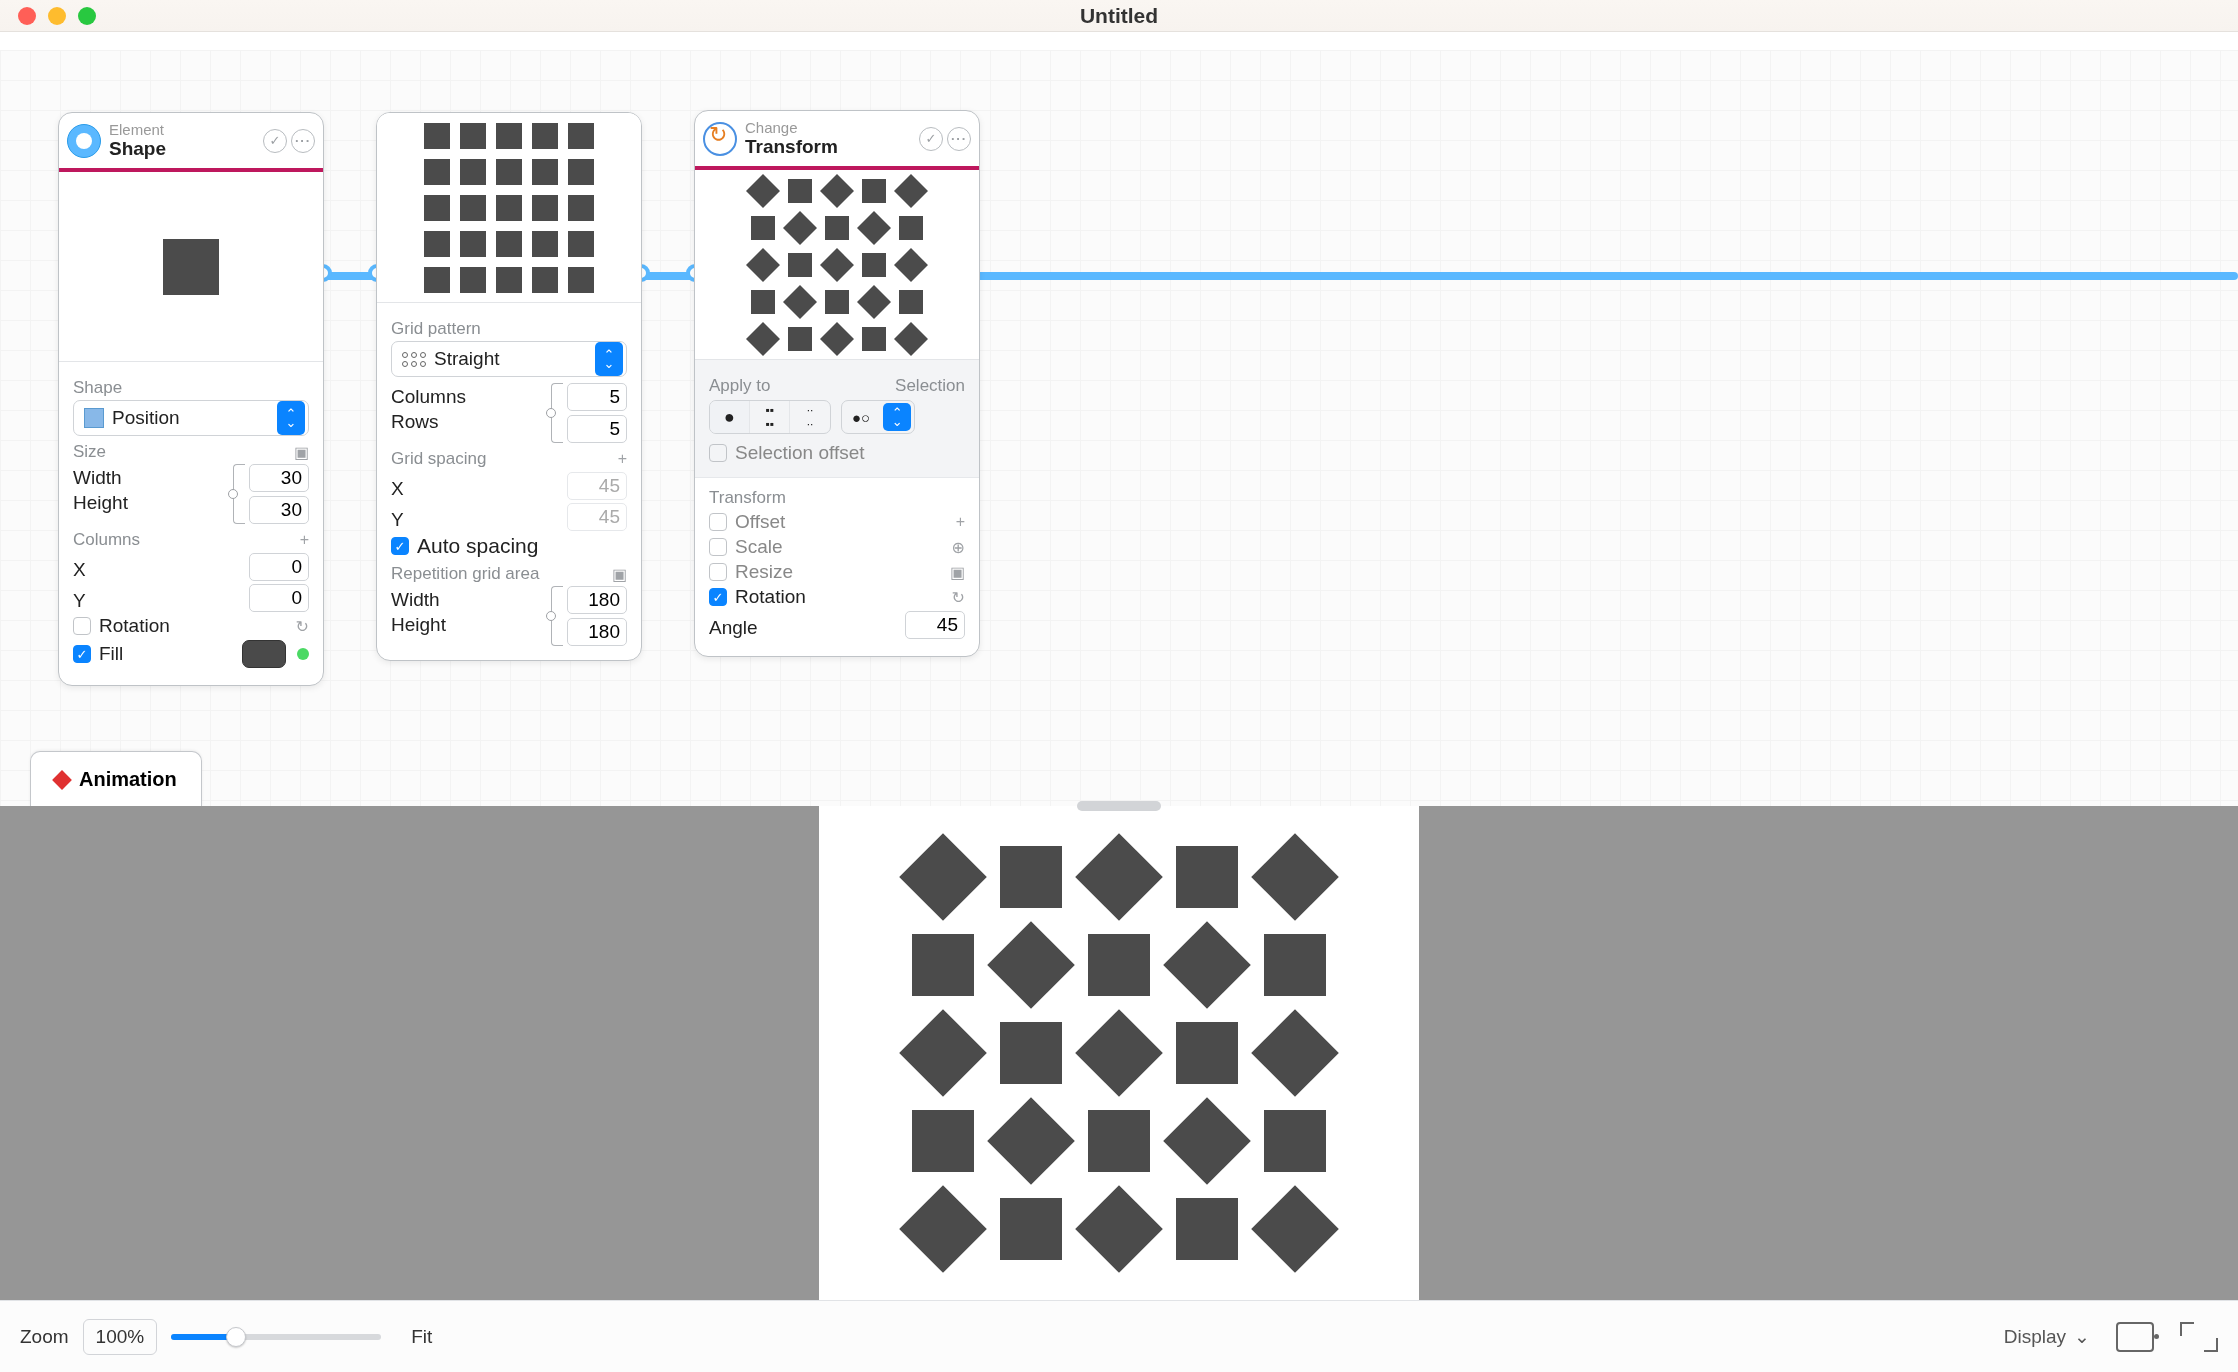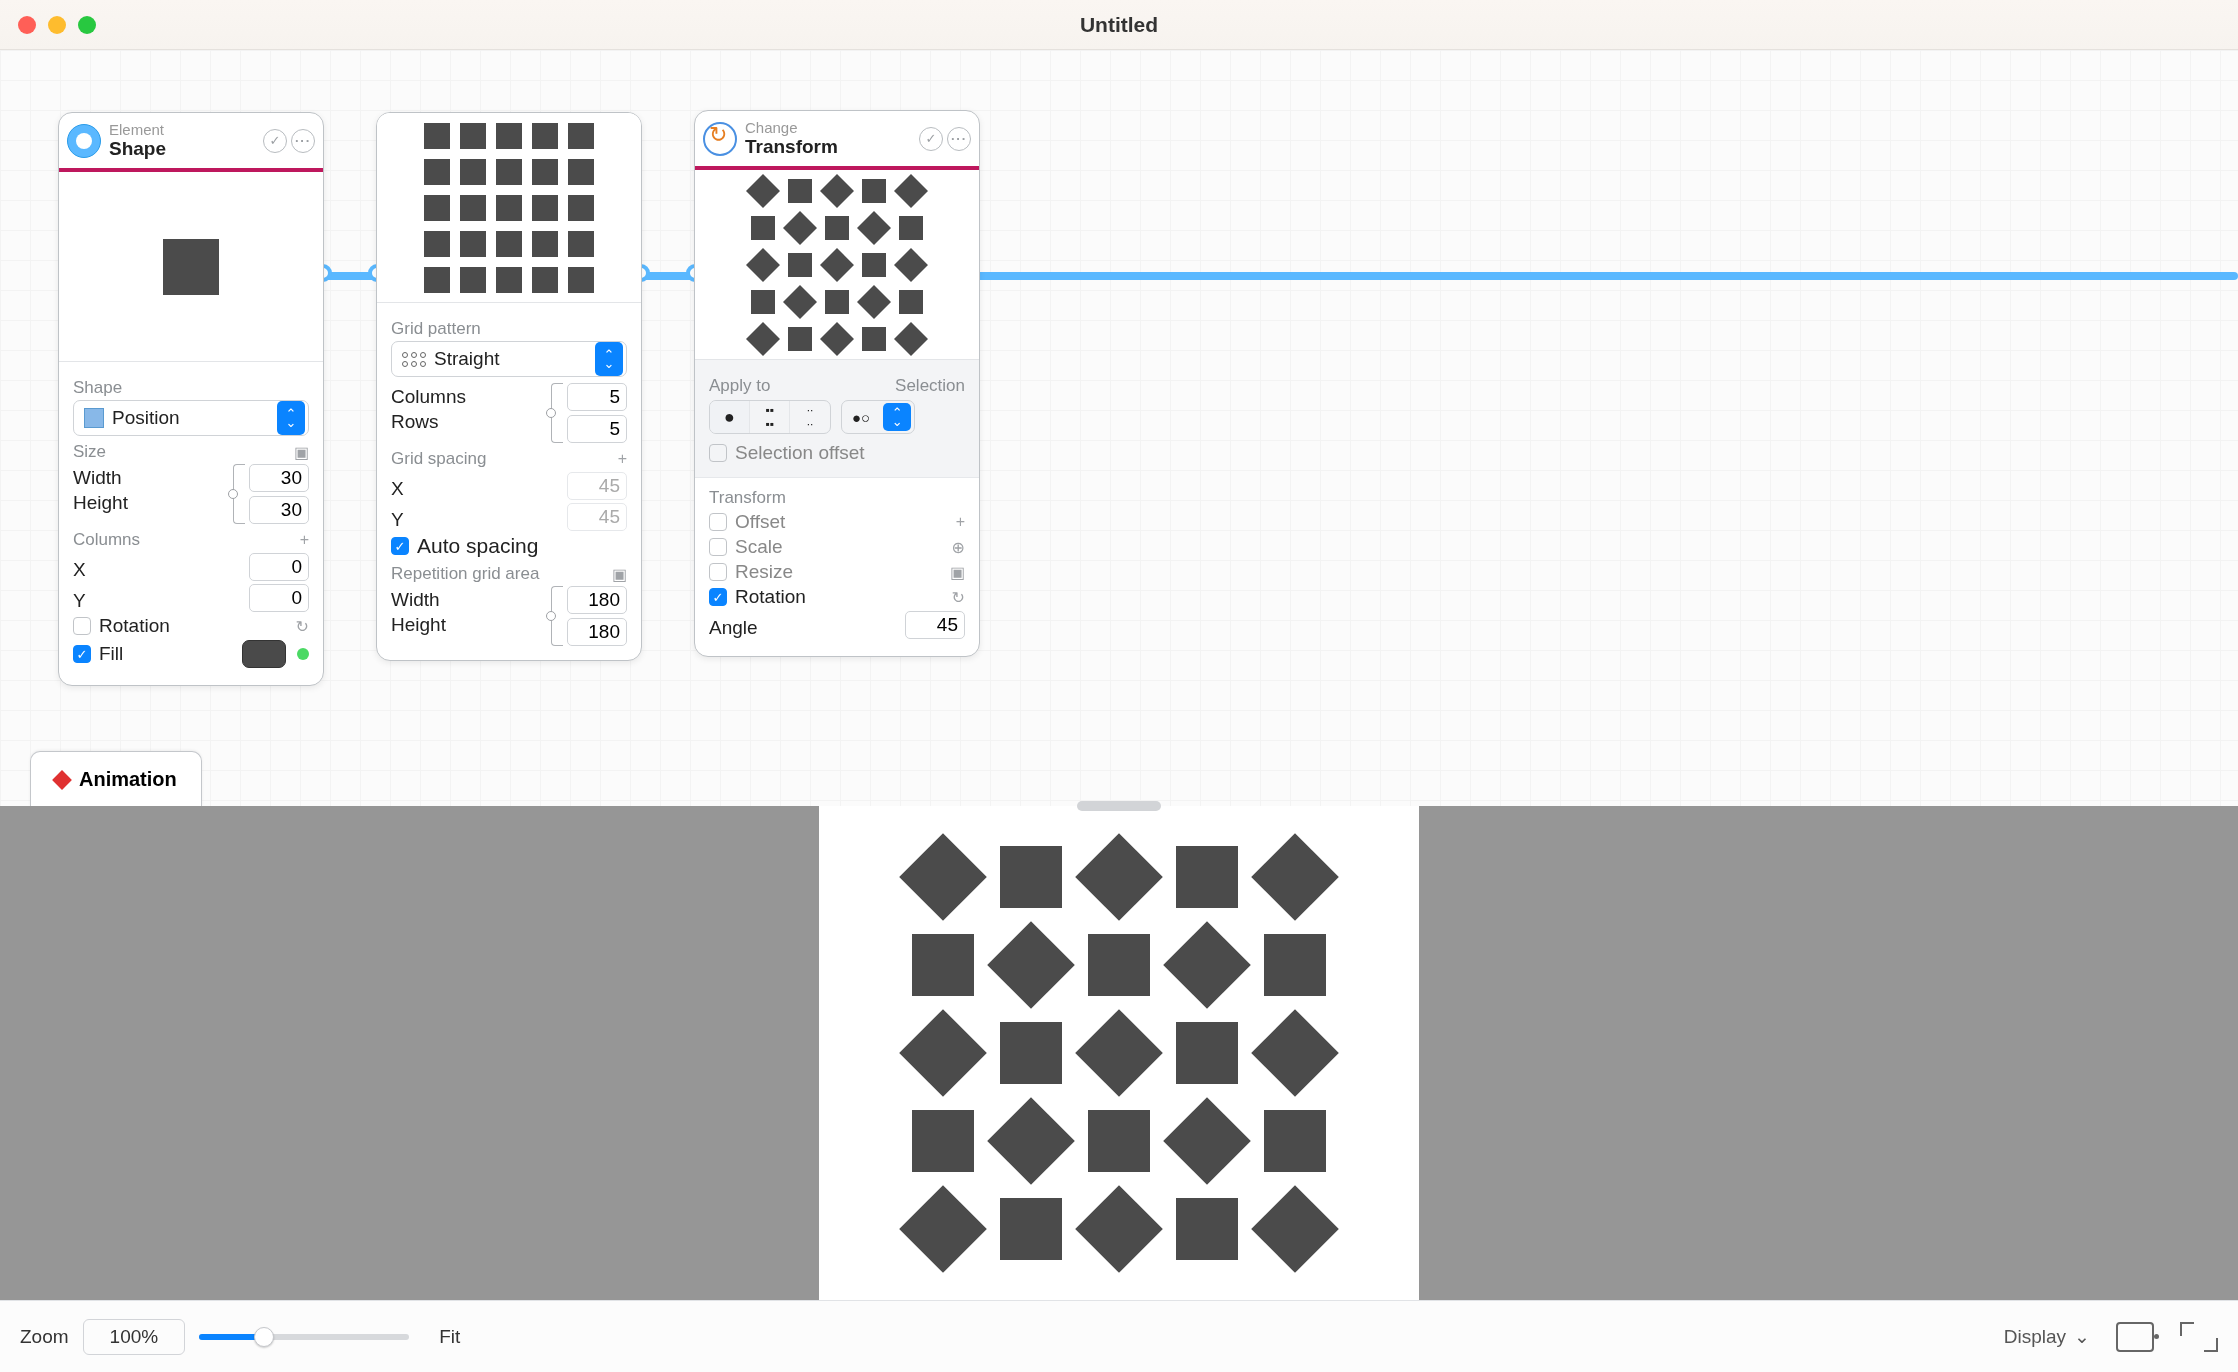--- a/index.html
+++ b/index.html
@@ -1,19 +1,19 @@
 <!DOCTYPE html>
 <html><head>
 <meta charset="utf-8">
 <style>
 * { box-sizing: border-box; margin: 0; padding: 0; font-family: -apple-system, BlinkMacSystemFont, "Segoe UI", sans-serif; }
 body { width: 2238px; height: 1372px; overflow: hidden; background: #fff; transform-origin: top left; }
 
 
-.titlebar { height: 50px; background: linear-gradient(#faf6f2, #f7f3ef); border-bottom: 1px solid #e5e1dd; display: flex; align-items: center; padding: 0 18px; position: relative; }
+.titlebar { height: 32px; background: linear-gradient(#faf6f2, #f7f3ef); border-bottom: 1px solid #e5e1dd; display: flex; align-items: center; padding: 0 18px; position: relative; }
 .tl { display: flex; gap: 12px; }
 .tl-dot { width: 18px; height: 18px; border-radius: 50%; }
 .tl-red { background: #ff5f57; }
 .tl-yellow { background: #febc2e; }
 .tl-green { background: #28c840; }
 .title { position: absolute; left: 50%; transform: translateX(-50%); font-weight: 600; font-size: 21px; color: #333; }
 
 
 .canvas { position: absolute; top: 50px; left: 0; right: 0; height: 756px; background: #fbfbfb; 
   background-image: linear-gradient(#f3f3f3 1px, transparent 1px), linear-gradient(90deg, #f3f3f3 1px, transparent 1px);
@@ -79,21 +79,21 @@
 .output { position:absolute; top:806px; left:0; right:0; height:494px; background:#969696; display:flex; justify-content:center; }
 .output-handle { position:absolute; top:-5px; left:50%; transform:translateX(-50%); width:84px; height:10px; background:#d2d4d7; border-radius:5px; }
 .output-canvas { width:600px; height:100%; background:#fff; display:flex; align-items:center; justify-content:center; }
 .out-grid { display:grid; grid-template-columns:repeat(5, 86px); grid-auto-rows:86px; gap:2px; }
 .out-grid .cell { display:flex; align-items:center; justify-content:center; }
 .out-grid .sq { width:62px; height:62px; background:#4b4b4b; }
 .out-grid .dm { width:62px; height:62px; background:#4b4b4b; transform:rotate(45deg); }
 
 
 .footer { position:absolute; bottom:0; left:0; right:0; height:72px; background:#fcfcfc; border-top:1px solid #e1e3e6; display:flex; align-items:center; padding:0 20px; font-size:19px; color:#333; }
-.zoom-val { border:1px solid #d2d4d8; border-radius:6px; padding:6px 26px; margin:0 14px; font-weight:500; }
+.zoom-val { border:1px solid #d2d4d8; border-radius:6px; padding:6px 12px; margin:0 14px; font-weight:500; }
 .slider { width:210px; height:6px; background:#d7d9dc; border-radius:3px; position:relative; margin-right:30px; }
 .slider .fill { position:absolute; left:0; top:0; height:100%; width:28%; background:#0a84ff; border-radius:3px; }
 .slider .knob { position:absolute; left:26%; top:-7px; width:20px; height:20px; background:#fff; border:1px solid #c6c8cc; border-radius:50%; box-shadow:0 1px 2px rgba(0,0,0,.2); }
 .footer .spacer { flex:1; }
 .disp { display:flex; align-items:center; gap:8px; color:#555; }
 .foot-icon { width:38px; height:30px; border:2px solid #666; border-radius:4px; margin-left:26px; position:relative; }
 .foot-icon.tablet::after { content:""; position:absolute; right:-7px; top:10px; width:5px; height:5px; background:#666; border-radius:50%; }
 .foot-icon.full { border:none; }
 .foot-icon.full::before, .foot-icon.full::after { content:""; position:absolute; width:12px; height:12px; border:2px solid #666; }
 .foot-icon.full::before { top:0; left:0; border-right:none; border-bottom:none; }

